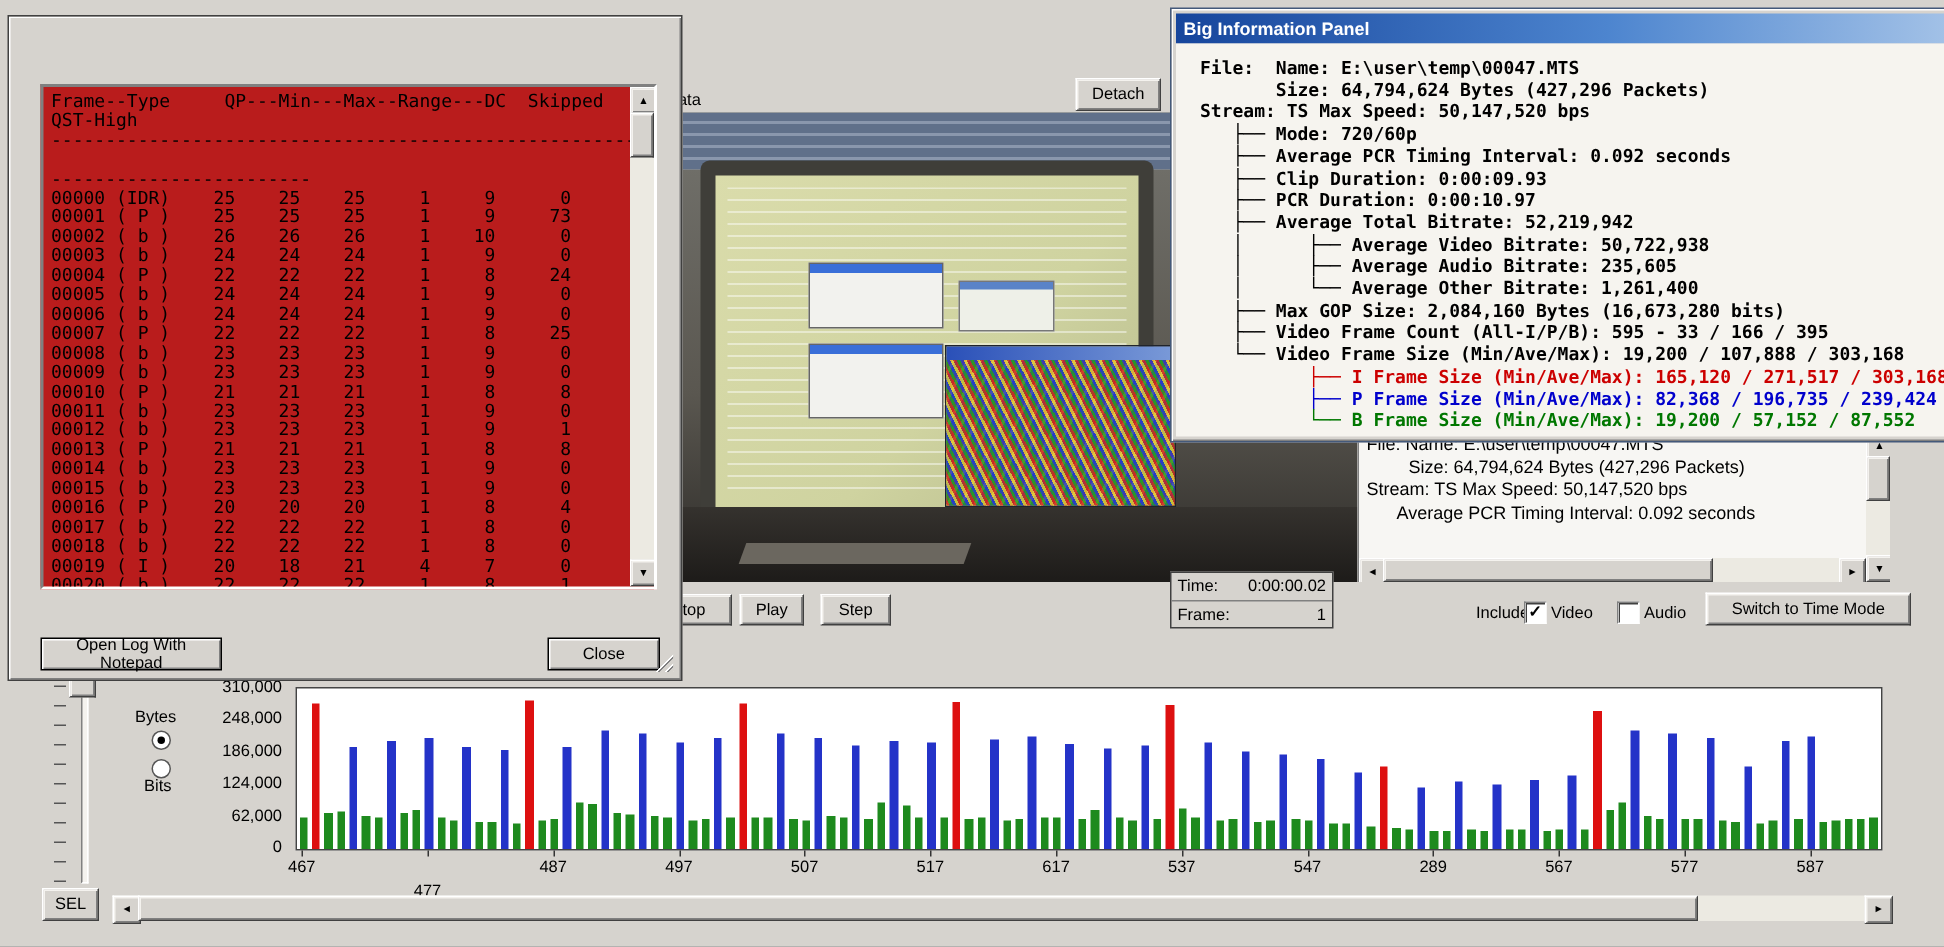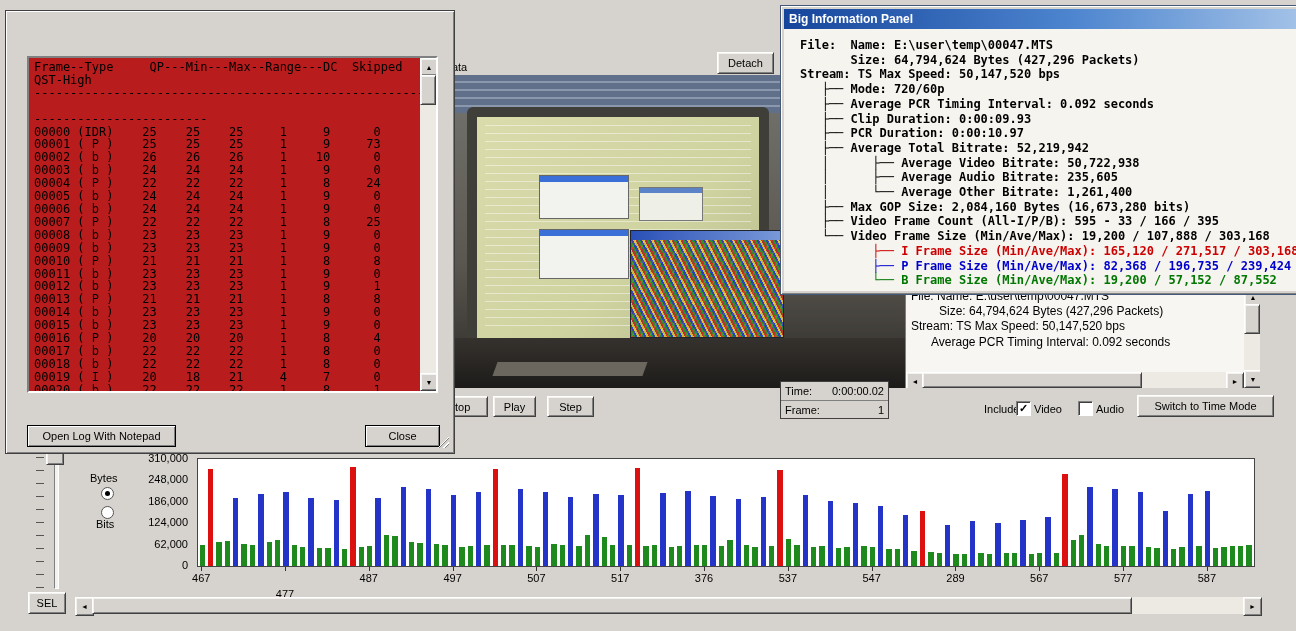--- a/index.html
+++ b/index.html
@@ -275,21 +275,21 @@
       <div class="xlab" style="left: 8.33333%; margin-top: 16px;">477</div>
       <div class="xtick" style="left: 8.33333%;"></div>
       <div class="xlab" style="left: 16.2698%;">487</div>
       <div class="xtick" style="left: 16.2698%;"></div>
       <div class="xlab" style="left: 24.2063%;">497</div>
       <div class="xtick" style="left: 24.2063%;"></div>
       <div class="xlab" style="left: 32.1429%;">507</div>
       <div class="xtick" style="left: 32.1429%;"></div>
       <div class="xlab" style="left: 40.0794%;">517</div>
       <div class="xtick" style="left: 40.0794%;"></div>
-      <div class="xlab" style="left: 48.0159%;">376</div>
+      <div class="xlab" style="left: 48.0159%;">617</div>
       <div class="xtick" style="left: 48.0159%;"></div>
       <div class="xlab" style="left: 55.9524%;">537</div>
       <div class="xtick" style="left: 55.9524%;"></div>
       <div class="xlab" style="left: 63.8889%;">547</div>
       <div class="xtick" style="left: 63.8889%;"></div>
       <div class="xlab" style="left: 71.8254%;">289</div>
       <div class="xtick" style="left: 71.8254%;"></div>
       <div class="xlab" style="left: 79.7619%;">567</div>
       <div class="xtick" style="left: 79.7619%;"></div>
       <div class="xlab" style="left: 87.6984%;">577</div>
@@ -364,18 +364,18 @@
 00017 ( b )    22    22    22     1     8      0
 00018 ( b )    22    22    22     1     8      0
 00019 ( I )    20    18    21     4     7      0
 00020 ( b )    22    22    22     1     8      1</div>
       <div class="sb-track" style="right:0;top:0;width:16px;height:333px;">
         <div class="sb-btn" style="left:0;top:0;width:16px;height:16px;">▲</div>
         <div class="sb-thumb" style="left:0;top:17px;width:16px;height:30px;box-sizing:border-box;"></div>
         <div class="sb-btn" style="left:0;bottom:0;width:16px;height:16px;">▼</div>
       </div>
     </div>
-    <button class="btn dark" style="left:21px;top:414px;width:149px;height:22px;">Open Log With Notepad</button>
+    <button class="btn dark" style="left:21px;top:414px;width:121px;height:22px;">Open Log With Notepad</button>
     <button class="btn dark" style="left:359px;top:414px;width:75px;height:22px;">Close</button>
     <div class="grip"></div>
   </div>
 
 </div>
 
 </body></html>

